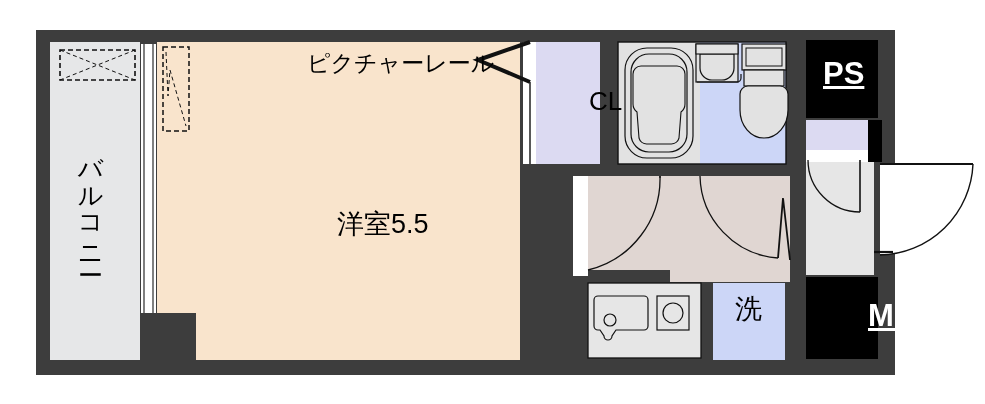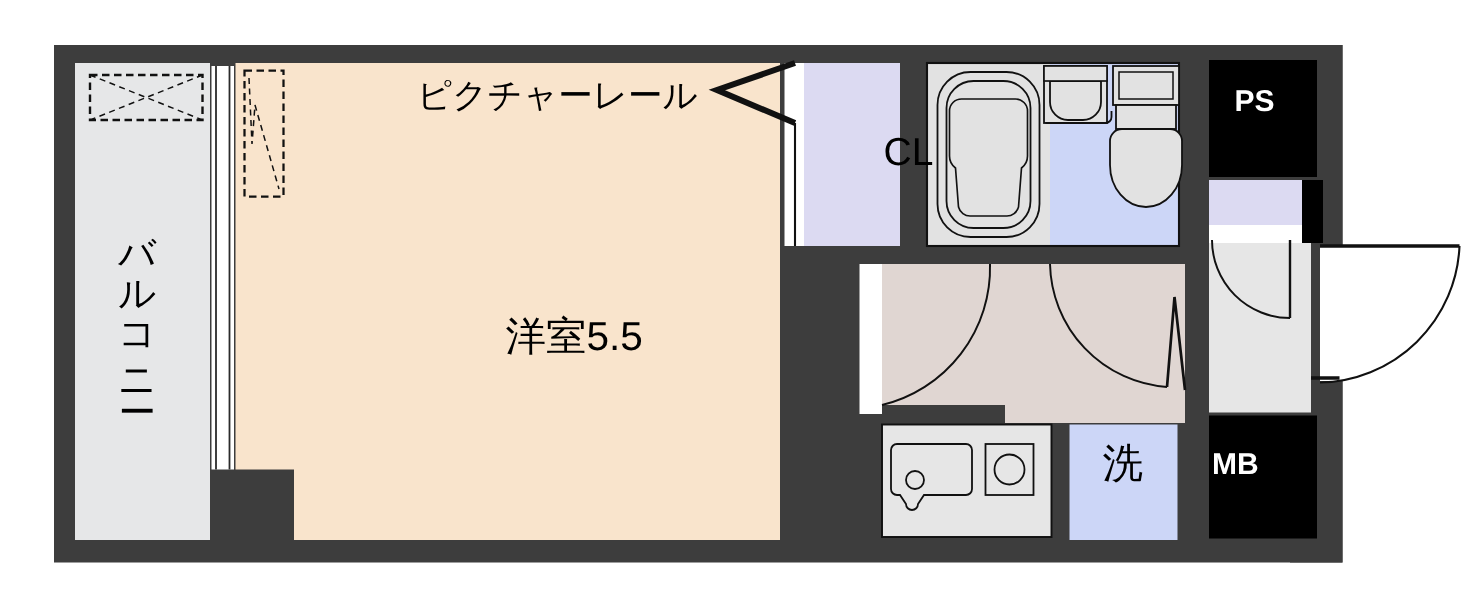--- a/index.html
+++ b/index.html
@@ -36,34 +36,36 @@
     letter-spacing: 2px;
   }
   .lbl-white { color: #ffffff; }
   .lbl-room {
     font-size: 27px;
     letter-spacing: 0px;
   }
   .lbl-rail {
     font-size: 23px;
     letter-spacing: 0px;
+    margin-left: 29px;
   }
   .lbl-balcony {
     font-size: 25px;
   }
   .lbl-cl {
     font-size: 26px;
     font-weight: 500;
   }
   .lbl-sen {
     font-size: 27px;
   }
   .lbl-ps, .lbl-mb {
-    font-size: 20px;
+    font-size: 31px;
     font-weight: 700;
+    text-decoration: underline;
   }
 </style>
 </head>
 <body>
 
 <div id="plan-root">
 
   <svg id="plan-svg" viewBox="0 0 985 404">
 
     <g>
@@ -218,15 +220,15 @@
   <div class="lbl lbl-rail" style="left:278px; top:52px;">ピクチャーレール</div>
 
   <div class="lbl lbl-room" style="left:308px; top:211px;margin-left:29px;">洋室5.5</div>
 
   <div class="lbl lbl-cl" style="left:549px; top:88px;margin-left:40px;">CL</div>
 
   <div class="lbl lbl-sen" style="left:735px; top:296px;">洗</div>
 
   <div class="lbl lbl-ps lbl-white" style="left:823px; top:58px;">PS</div>
 
-  <div class="lbl lbl-mb lbl-white" style="left:808px; top:300px;">MB</div>
+  <div class="lbl lbl-mb lbl-white" style="left:868px; top:300px;">MB</div>
 
 </div>
 
 </body></html>

